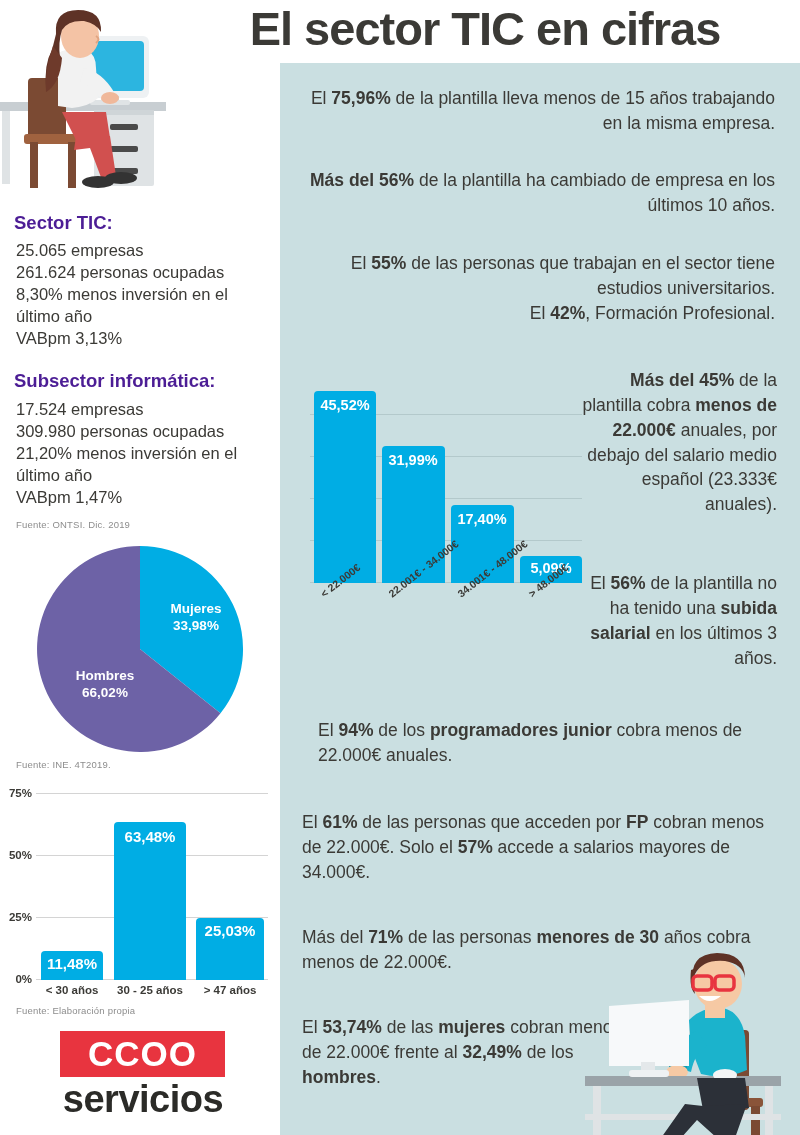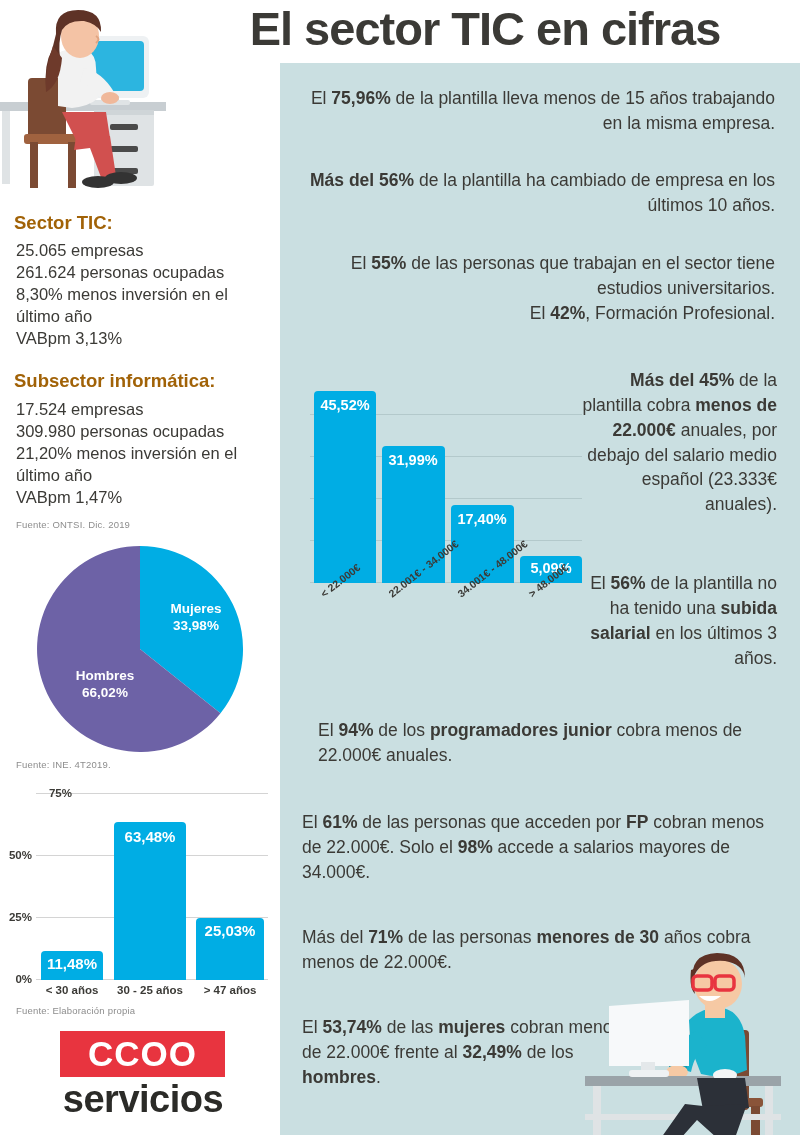--- a/index.html
+++ b/index.html
@@ -33,21 +33,21 @@
     font-size:17.5px;line-height:1.42;color:#3b3a36;
   }
   .rp-text b{font-weight:bold;}
   .ta-right{text-align:right;}
   .ta-left{text-align:left;}
 
   
   .left-col{position:absolute;left:0;top:0;width:280px;height:1135px;background:#fff;}
 
   .sect-h{
-    position:absolute;font-size:18.5px;font-weight:bold;color:#a16207;
+    position:absolute;font-size:18.5px;font-weight:bold;color:#4c1d95;
   }
   .sect-b{
     position:absolute;font-size:16.5px;line-height:1.33;color:#3b3a36;
   }
   .fuente{
     position:absolute;font-size:9.5px;color:#8d8d8d;letter-spacing:.2px;
   }
 
   
   .pie-wrap{position:absolute;left:34px;top:543px;width:212px;height:212px;}
@@ -184,21 +184,21 @@
 
     <div class="fuente" style="left:16px;top:759px;">Fuente: INE. 4T2019.</div>
 
     <div class="bchart">
 
       <div class="bc-grid" style="top:7px;"></div>
       <div class="bc-grid" style="top:69px;"></div>
       <div class="bc-grid" style="top:131px;"></div>
       <div class="bc-grid" style="top:193px;"></div>
 
-      <div class="bc-ylab" style="left:0px;top:1px;padding-left:40px;">75%</div>
+      <div class="bc-ylab" style="left:0px;top:1px;">75%</div>
       <div class="bc-ylab" style="left:0px;top:63px;">50%</div>
       <div class="bc-ylab" style="left:0px;top:125px;">25%</div>
       <div class="bc-ylab" style="left:0px;top:187px;">0%</div>
 
       <div class="bc-bar" style="left:41px;top:165px;width:62px;height:29px;"></div>
       <div class="bc-bar" style="left:114px;top:36px;width:72px;height:158px;"></div>
       <div class="bc-bar" style="left:196px;top:132px;width:68px;height:62px;"></div>
 
       <div class="bc-val" style="left:34px;top:169px;width:76px;">11,48%</div>
       <div class="bc-val" style="left:114px;top:42px;width:72px;">63,48%</div>
@@ -248,21 +248,21 @@
       <div class="sc-cat" style="left:145px;top:212px;">34.001€ - 48.000€</div>
       <div class="sc-cat" style="left:216px;top:212px;">&gt; 48.000€</div>
     </div>
 
     <div class="rp-text ta-right" style="left:302px;top:305px;width:195px;"><b>Más del 45%</b> de la plantilla cobra <b>menos de 22.000€</b> anuales, por debajo del salario medio español (23.333€ anuales).</div>
 
     <div class="rp-text ta-right" style="left:302px;top:508px;width:195px;">El <b>56%</b> de la plantilla no ha tenido una <b>subida salarial</b> en los últimos 3 años.</div>
 
     <div class="rp-text ta-left" style="left:38px;top:655px;width:480px;">El <b>94%</b> de los <b>programadores junior</b> cobra menos de 22.000€ anuales.</div>
 
-    <div class="rp-text ta-left" style="left:22px;top:747px;width:480px;">El <b>61%</b> de las personas que acceden por <b>FP</b> cobran menos de 22.000€. Solo el <b>98%</b> accede a salarios mayores de 34.000€.</div>
+    <div class="rp-text ta-left" style="left:22px;top:747px;width:480px;">El <b>61%</b> de las personas que acceden por <b>FP</b> cobran menos de 22.000€. Solo el <b>57%</b> accede a salarios mayores de 34.000€.</div>
 
     <div class="rp-text ta-left" style="left:22px;top:862px;width:480px;">Más del <b>71%</b> de las personas <b>menores de 30</b> años cobra menos de 22.000€.</div>
 
     <div class="rp-text ta-left" style="left:22px;top:952px;width:330px;">El <b>53,74%</b> de las <b>mujeres</b> cobran menos de 22.000€ frente al <b>32,49%</b> de los <b>hombres</b>.</div>
 
     <svg width="220" height="190" style="position:absolute;left:305px;top:885px;" viewBox="0 0 220 190">
 
       <rect x="136" y="82" width="28" height="80" rx="4" fill="#7b4a33"></rect>
       <rect x="128" y="150" width="50" height="9" rx="3" fill="#8a5439"></rect>
       <rect x="134" y="158" width="9" height="32" fill="#7b4a33"></rect>

